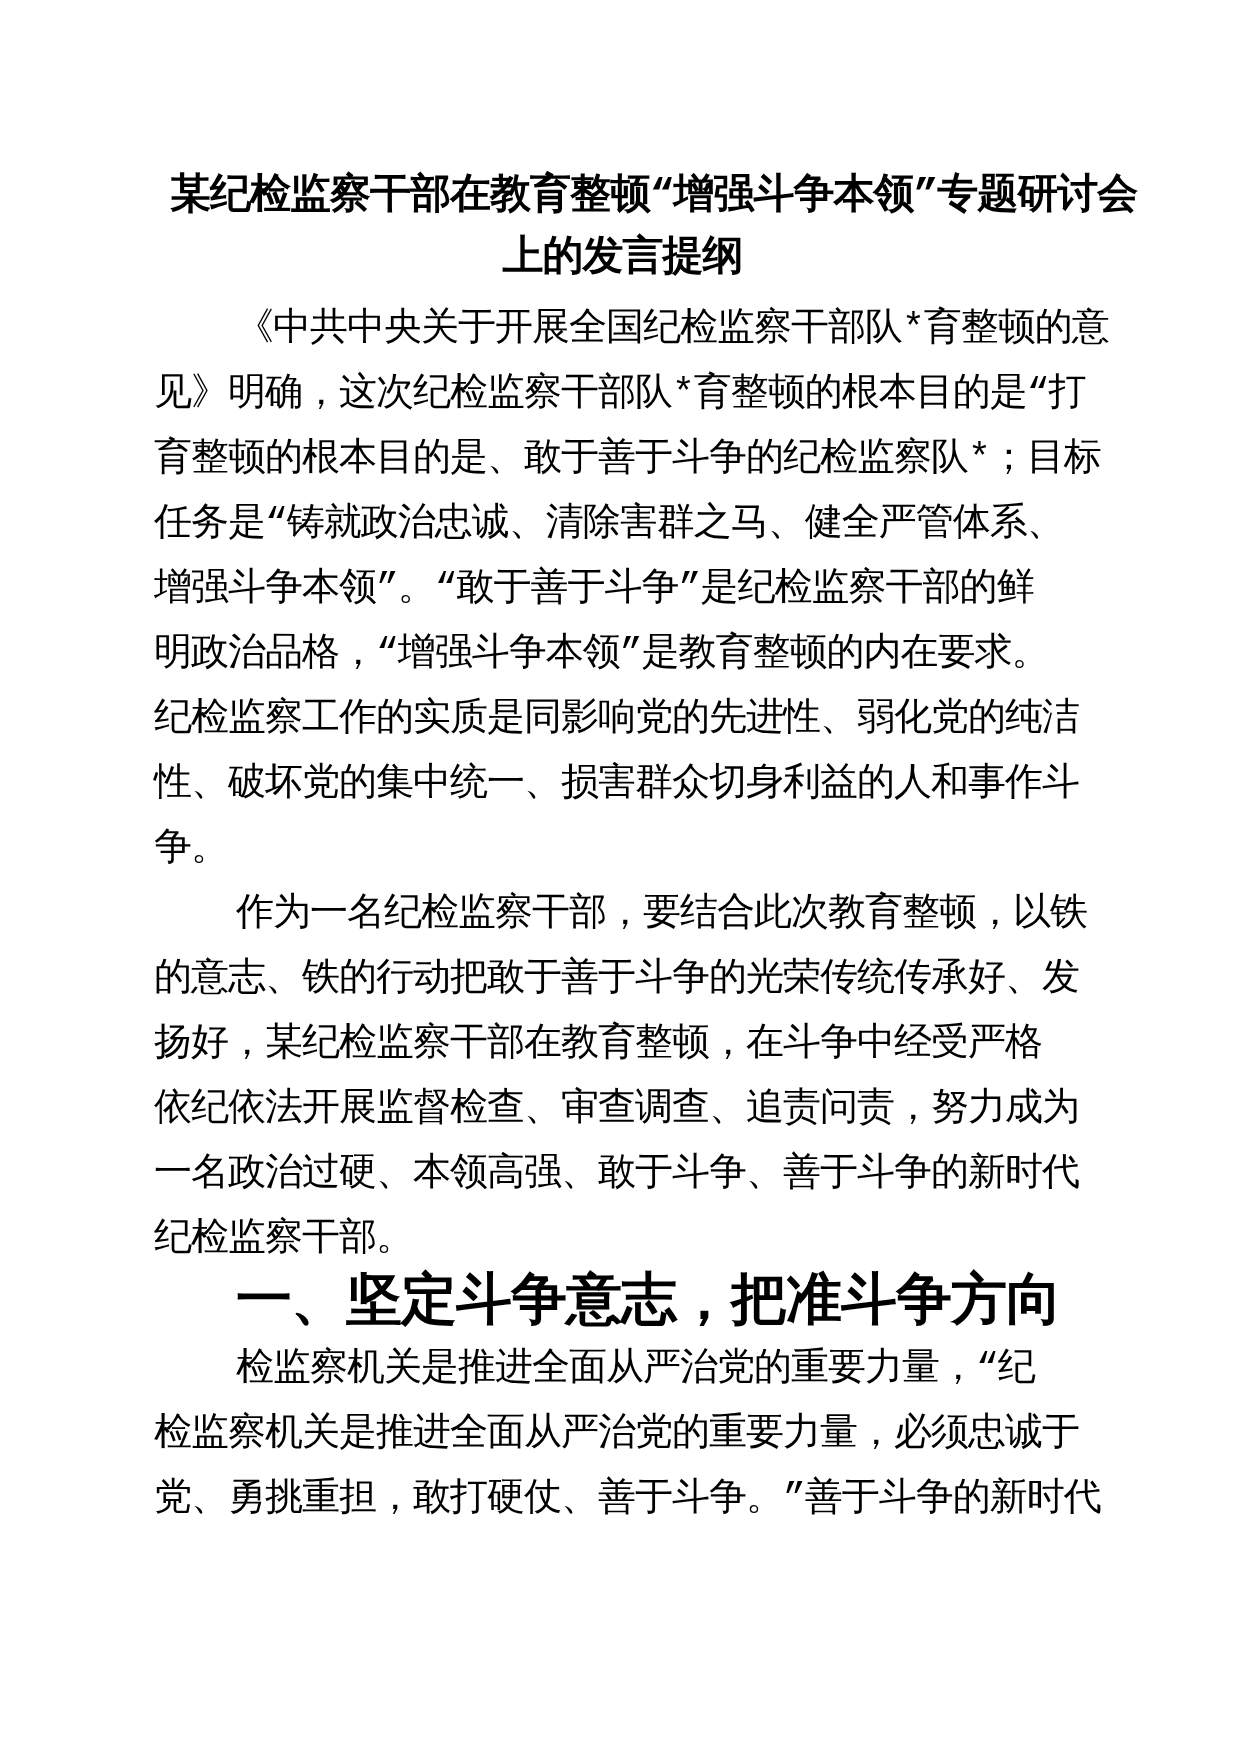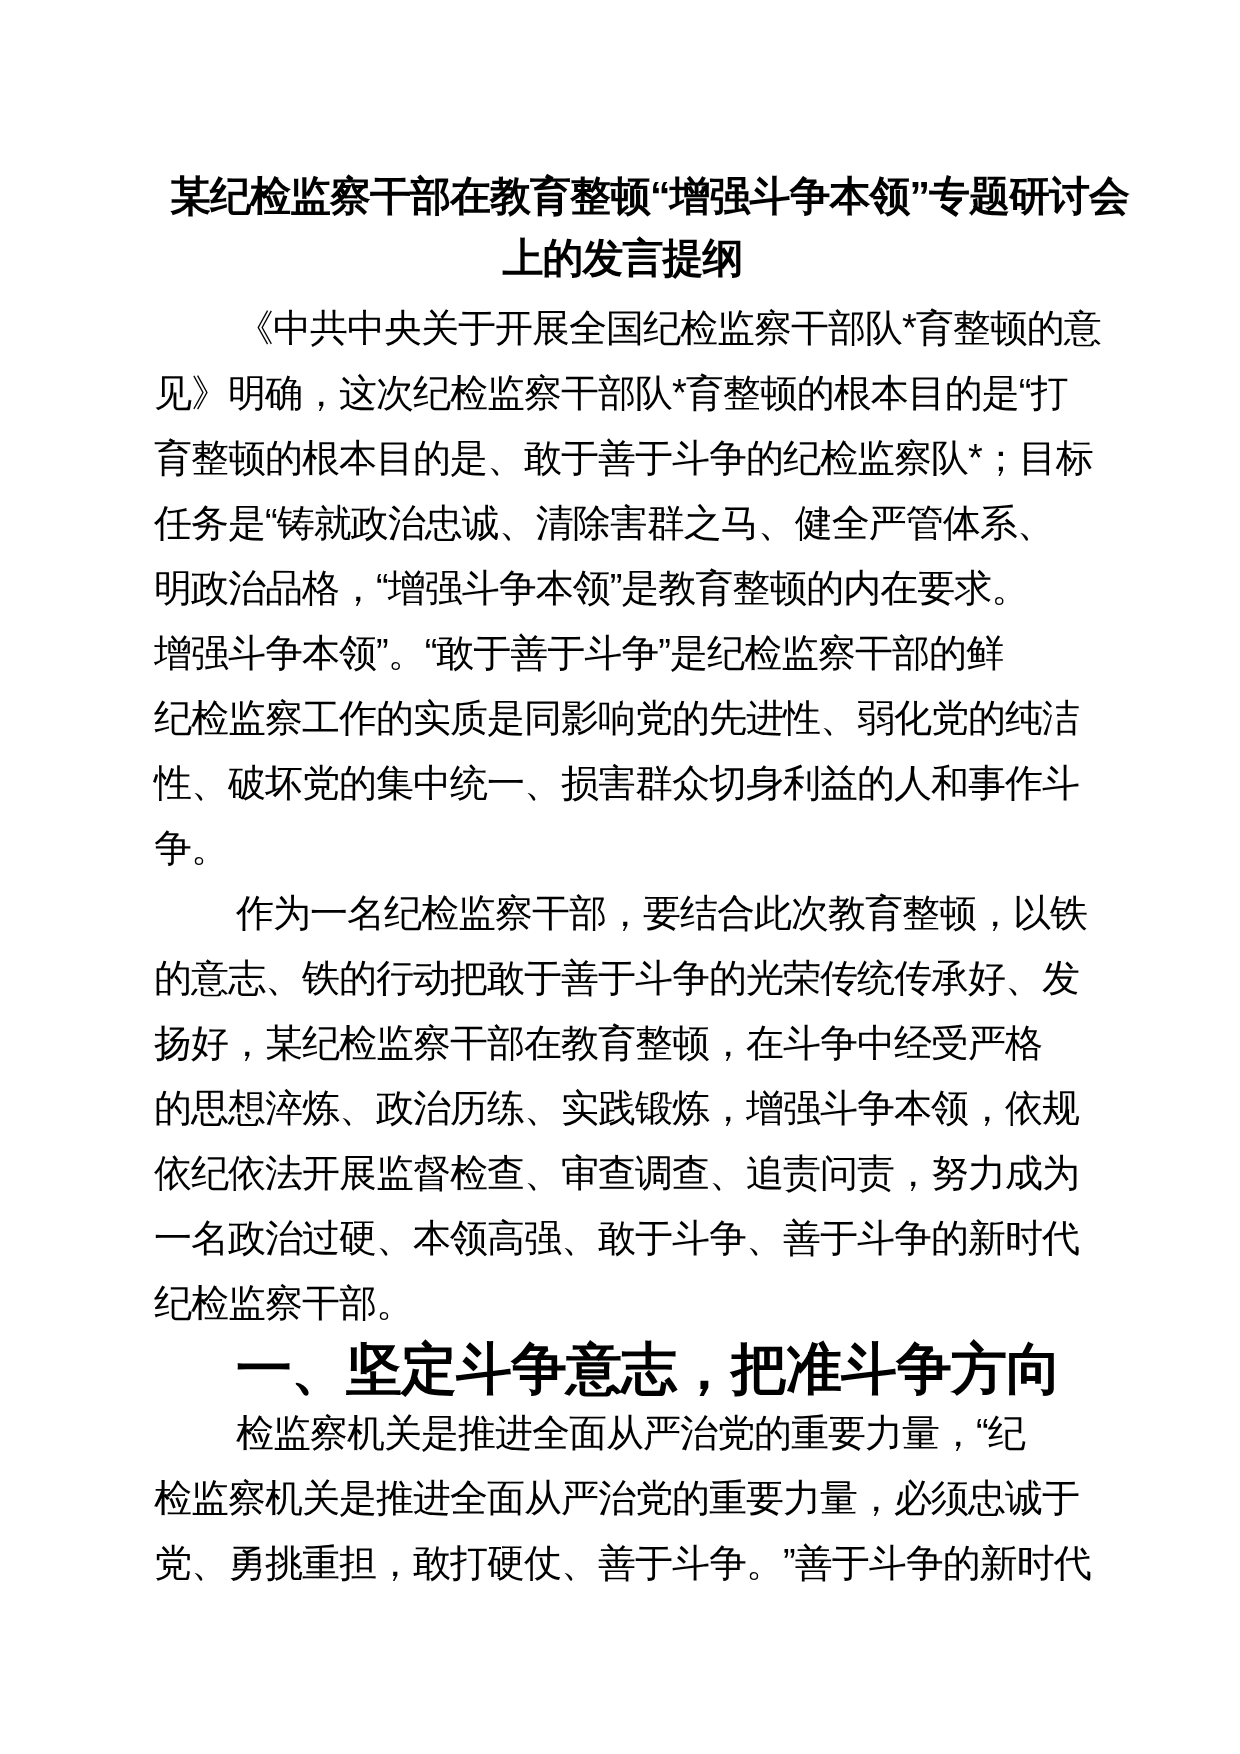--- a/index.html
+++ b/index.html
@@ -6,21 +6,21 @@
     margin: 0;
     padding: 0;
     background: #ffffff;
   }
   .page {
     position: relative;
     width: 1240px;
     height: 1754px;
     background: #ffffff;
     color: #000000;
-    font-family: Liberation Sans, sans-serif;
+    font-family: Liberation Mono, monospace;
     overflow: hidden;
   }
   .doc-title {
     position: absolute;
     left: 170px;
     top: 165px;
     width: 905px;
     text-align: center;
     font-size: 41px;
     font-weight: 700;
@@ -59,31 +59,30 @@
   <div class="doc-title">
       <div class="line">某纪检监察干部在教育整顿“增强斗争本领”专题研讨会</div>
       <div class="line">上的发言提纲</div>
     </div>
   <div class="doc-body">
       <div class="paragraph">
         <div class="line indent">《中共中央关于开展全国纪检监察干部队*育整顿的意</div>
         <div class="line">见》明确，这次纪检监察干部队*育整顿的根本目的是“打</div>
         <div class="line">育整顿的根本目的是、敢于善于斗争的纪检监察队*；目标</div>
         <div class="line">任务是“铸就政治忠诚、清除害群之马、健全严管体系、</div>
+        <div class="line">增强斗争本领”。“敢于善于斗争”是纪检监察干部的鲜</div>
         <div class="line">明政治品格，“增强斗争本领”是教育整顿的内在要求。</div>
-        <div class="line">增强斗争本领”。“敢于善于斗争”是纪检监察干部的鲜</div>
         <div class="line">纪检监察工作的实质是同影响党的先进性、弱化党的纯洁</div>
         <div class="line">性、破坏党的集中统一、损害群众切身利益的人和事作斗</div>
         <div class="line">争。</div>
       </div>
       <div class="paragraph">
         <div class="line indent">作为一名纪检监察干部，要结合此次教育整顿，以铁</div>
         <div class="line">的意志、铁的行动把敢于善于斗争的光荣传统传承好、发</div>
         <div class="line">扬好，某纪检监察干部在教育整顿，在斗争中经受严格</div>
-        <div class="line">的思想淬炼、政治历练、实践锻炼，增强斗争本领，依规</div>
         <div class="line">依纪依法开展监督检查、审查调查、追责问责，努力成为</div>
         <div class="line">一名政治过硬、本领高强、敢于斗争、善于斗争的新时代</div>
         <div class="line">纪检监察干部。</div>
       </div>
       <div class="heading">
         <div class="line indent">一、坚定斗争意志，把准斗争方向</div>
       </div>
       <div class="paragraph">
         <div class="line indent">检监察机关是推进全面从严治党的重要力量，“纪</div>
         <div class="line">检监察机关是推进全面从严治党的重要力量，必须忠诚于</div>

